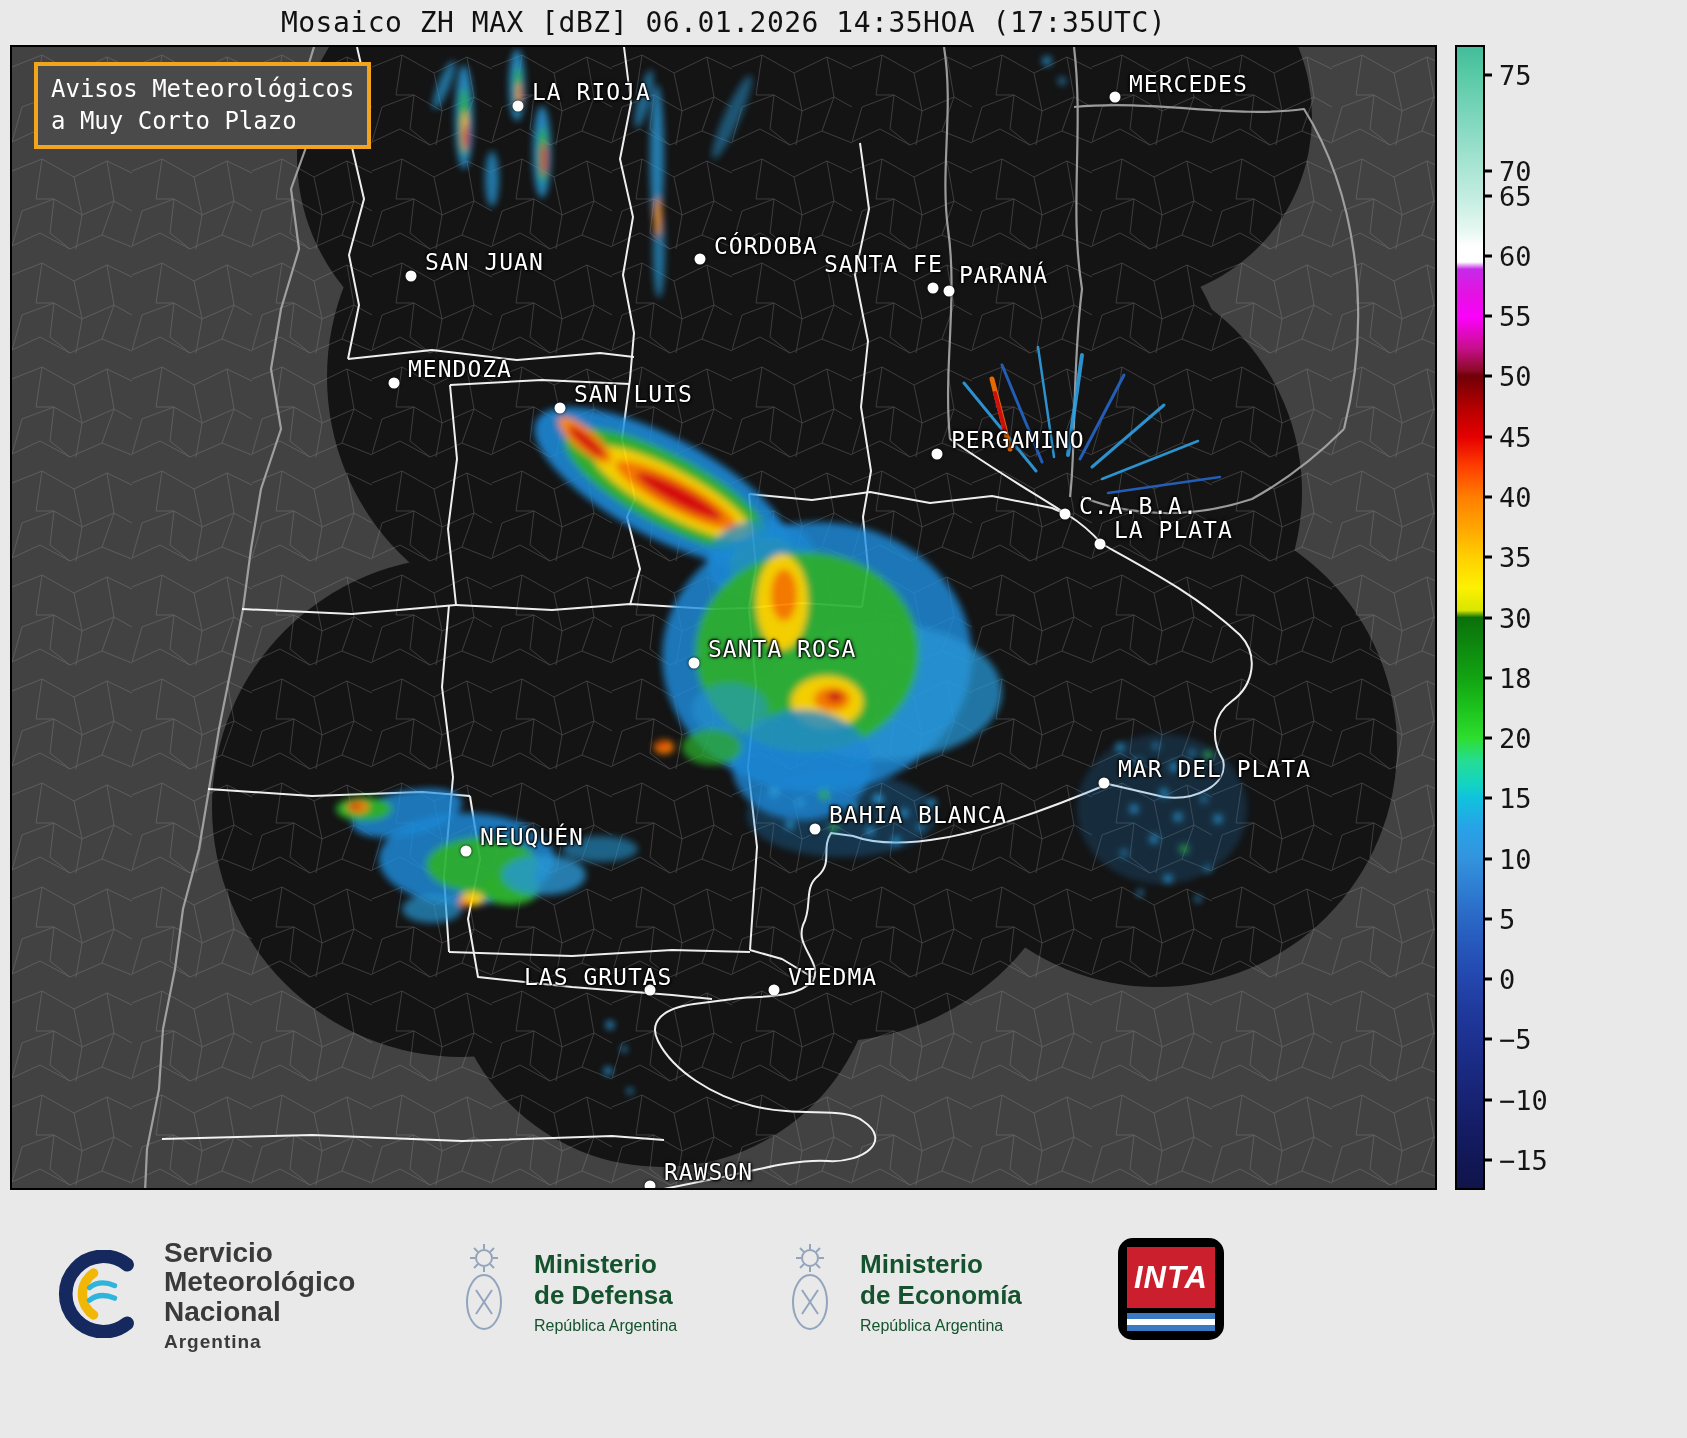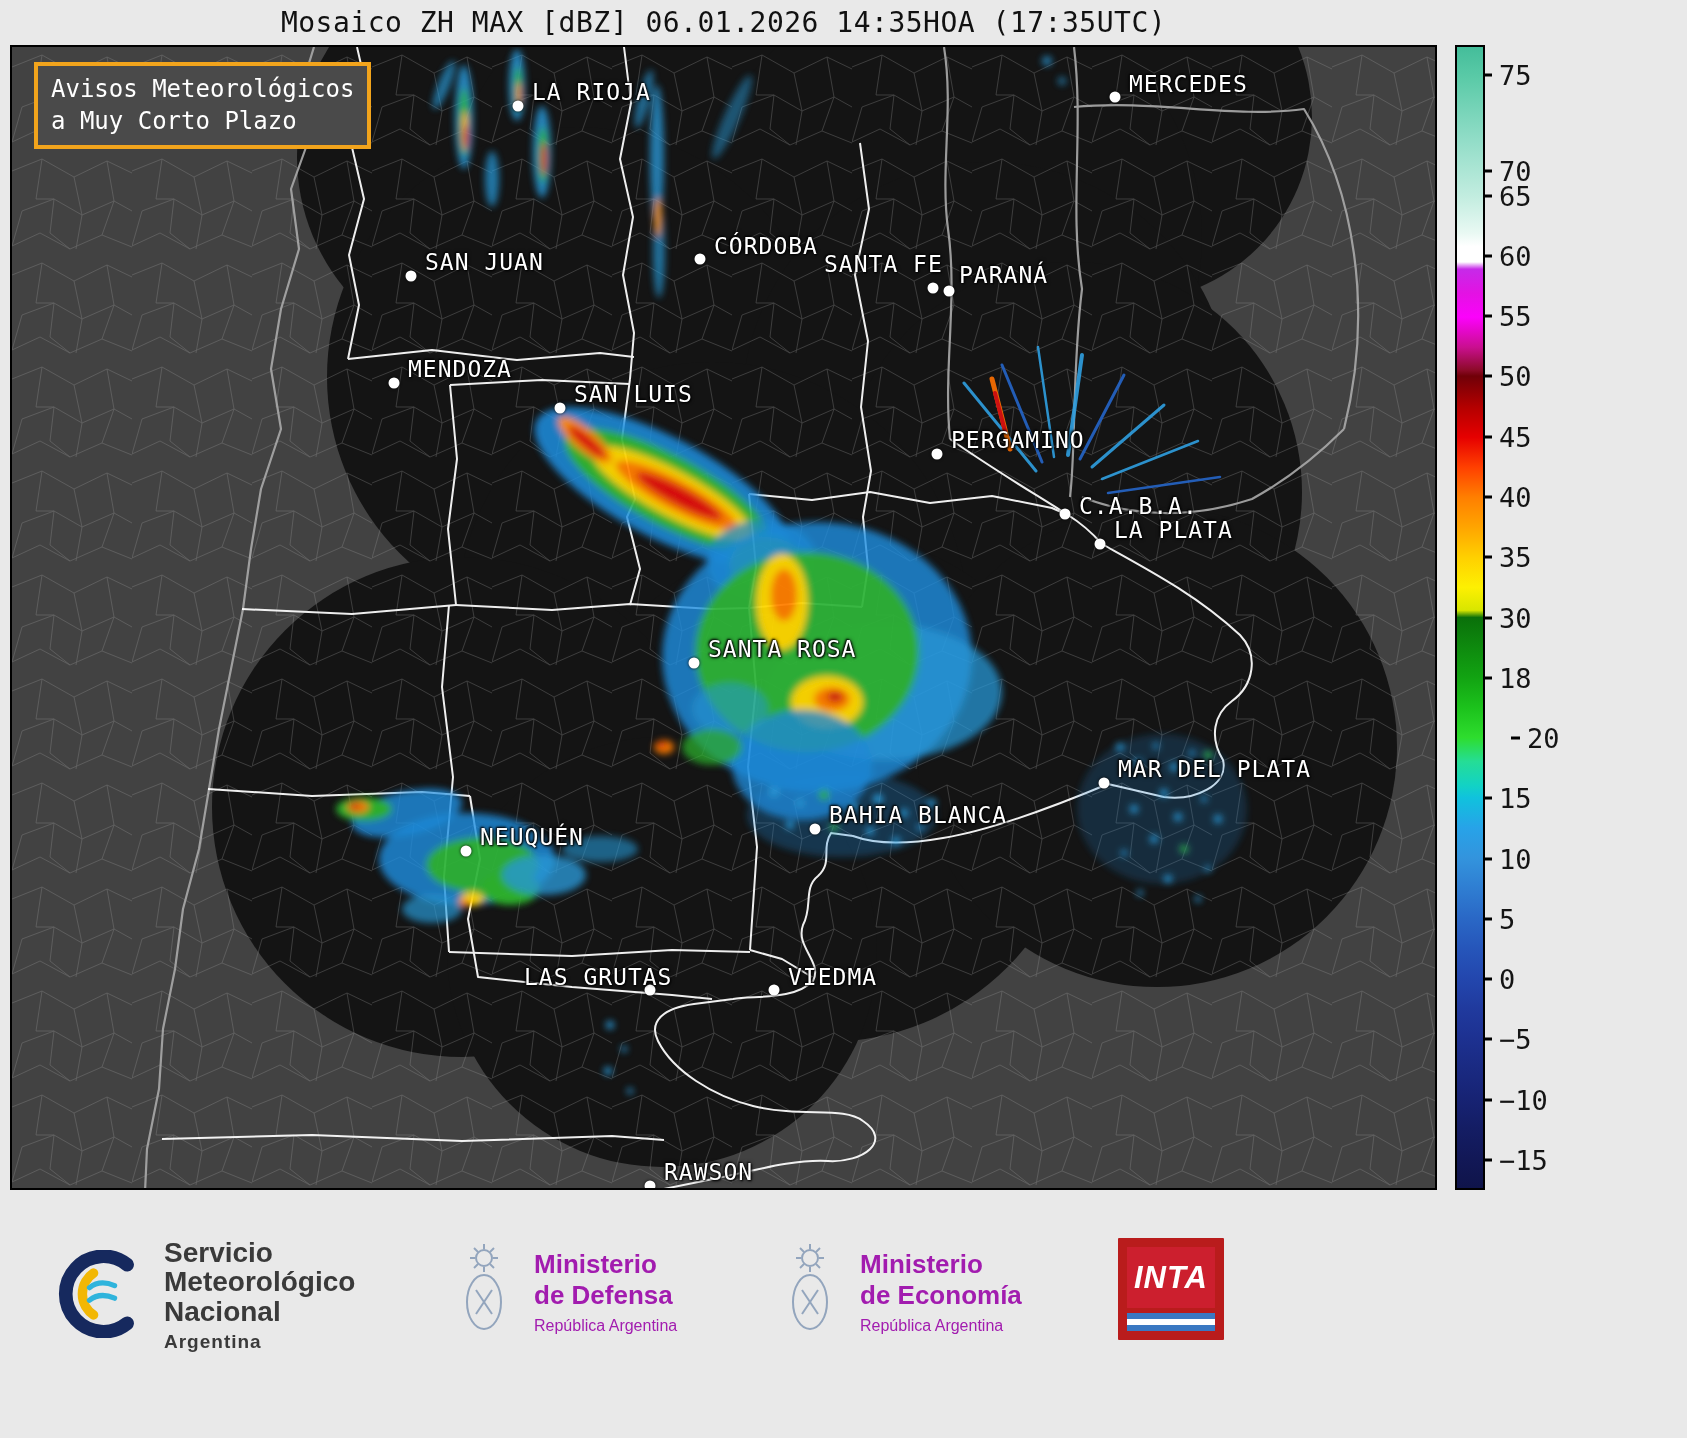--- a/index.html
+++ b/index.html
@@ -38,25 +38,25 @@
   .cb-grad{position:absolute;left:0;top:0;width:100%;height:100%;}
   .cb-tick{position:absolute;left:0;transform:translateY(-50%);display:flex;align-items:center;gap:7px;}
   .cb-tickline{display:inline-block;width:9px;height:3px;background:#000;}
   .cb-ticktext{font-size:27px;color:#151515;}
   .cb-tick-wrap{position:absolute;left:1483px;top:45px;width:120px;height:1145px;}
   .footer{position:absolute;left:0;top:1192px;width:1687px;height:246px;background:#e9e9e9;}
   .logo-block{position:absolute;display:flex;align-items:center;gap:18px;}
   .smn-text{font-family:"Liberation Sans",sans-serif;color:#3a3a3a;}
   .smn-name{font-size:28px;font-weight:700;line-height:1.05;}
   .smn-country{font-size:19px;font-weight:700;letter-spacing:1px;margin-top:5px;}
-  .min-text{font-family:"Liberation Sans",sans-serif;color:#a21caf;}
+  .min-text{font-family:"Liberation Sans",sans-serif;color:#14532d;}
   .min-title{font-size:26px;font-weight:700;line-height:1.18;}
   .min-country{font-size:16px;margin-top:7px;font-weight:400;}
   .inta-tile{
-    width:106px;height:102px;background:#b91c1c;border-radius:1px;padding:9px;
+    width:106px;height:102px;background:#000000;border-radius:15px;padding:9px;
     box-sizing:border-box;display:flex;flex-direction:column;gap:5px;
   }
   .inta-red{
     flex:1;background:#cc1f2e;color:#fff;display:flex;align-items:center;justify-content:center;
     font-family:"Liberation Sans",sans-serif;font-style:italic;font-weight:700;
     font-size:31px;letter-spacing:1px;
   }
   .inta-stripes{height:18px;display:flex;flex-direction:column;}
   .inta-stripe-blue{flex:1;background:#3a78c2;}
   .inta-stripe-white{flex:1;background:#ffffff;}
@@ -326,21 +326,21 @@
       <span class="cb-ticktext">35</span>
     </div>
     <div class="cb-tick" style="top: 50%;">
       <span class="cb-tickline"></span>
       <span class="cb-ticktext">30</span>
     </div>
     <div class="cb-tick" style="top: 55.2632%;">
       <span class="cb-tickline"></span>
       <span class="cb-ticktext">18</span>
     </div>
-    <div class="cb-tick" style="top: 60.5263%; padding-left: 28px;">
+    <div class="cb-tick" style="top: 60.5263%;">
       <span class="cb-tickline"></span>
       <span class="cb-ticktext">20</span>
     </div>
     <div class="cb-tick" style="top: 65.7895%;">
       <span class="cb-tickline"></span>
       <span class="cb-ticktext">15</span>
     </div>
     <div class="cb-tick" style="top: 71.0526%;">
       <span class="cb-tickline"></span>
       <span class="cb-ticktext">10</span>

